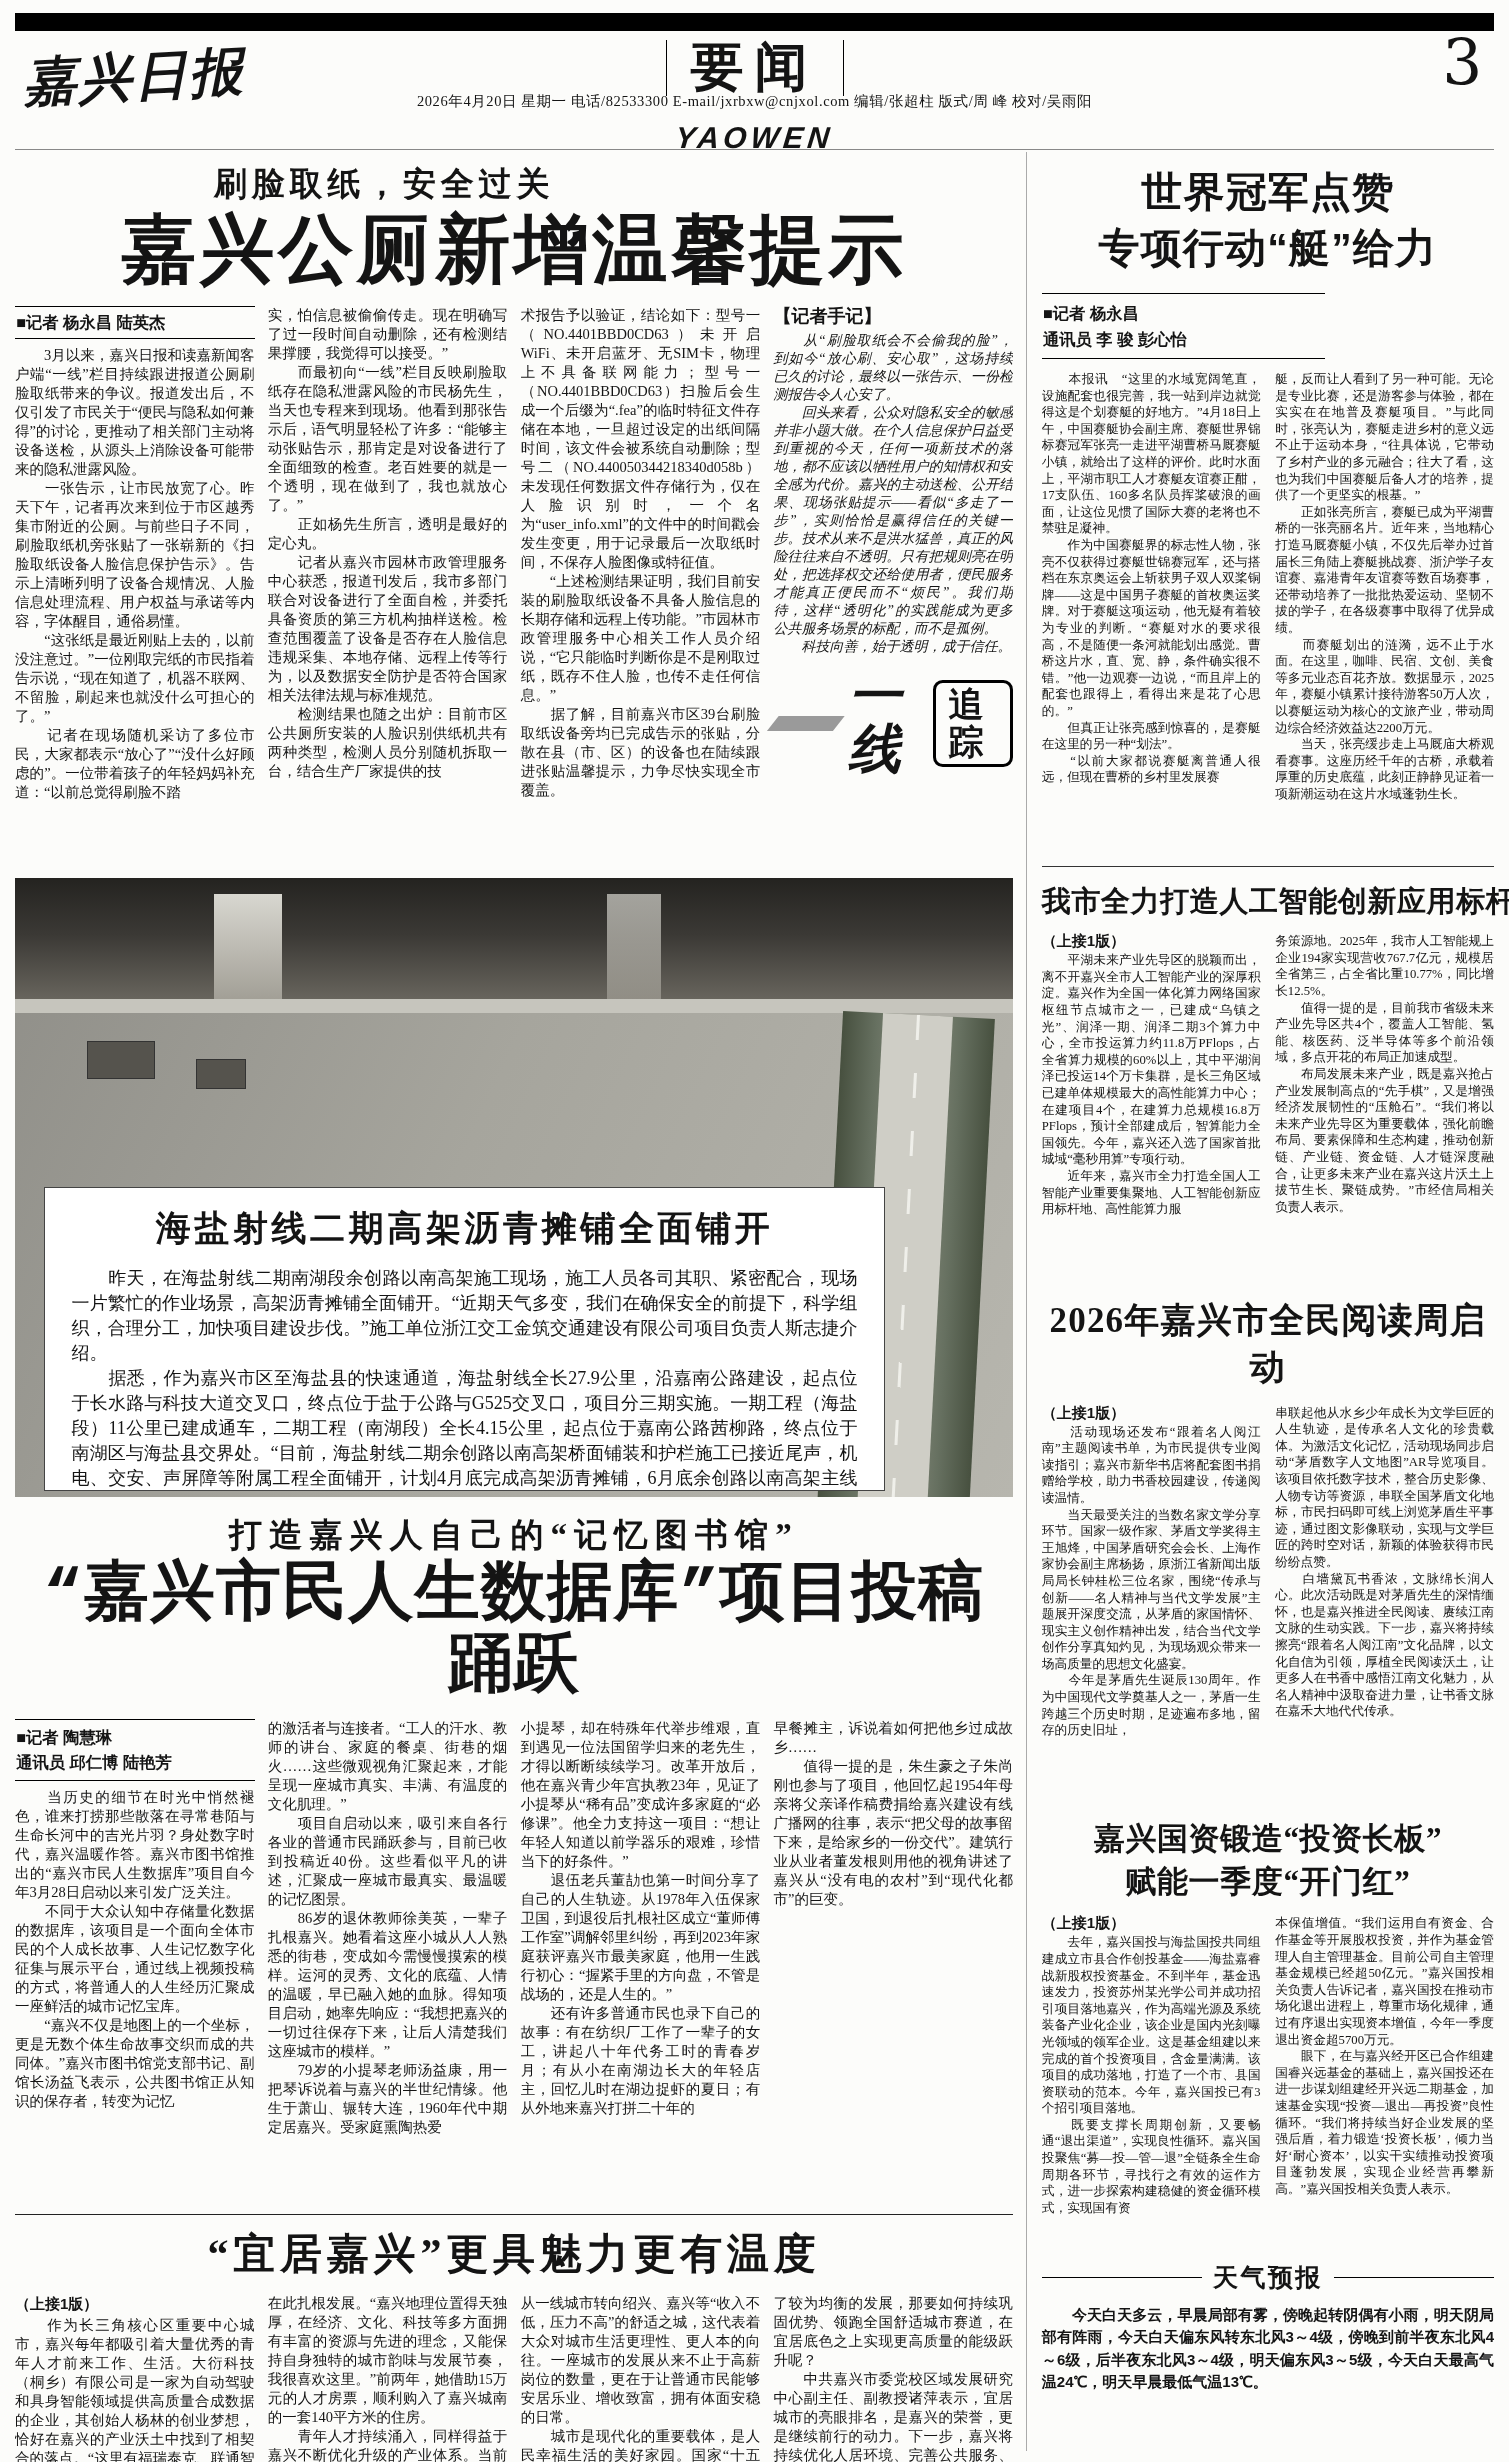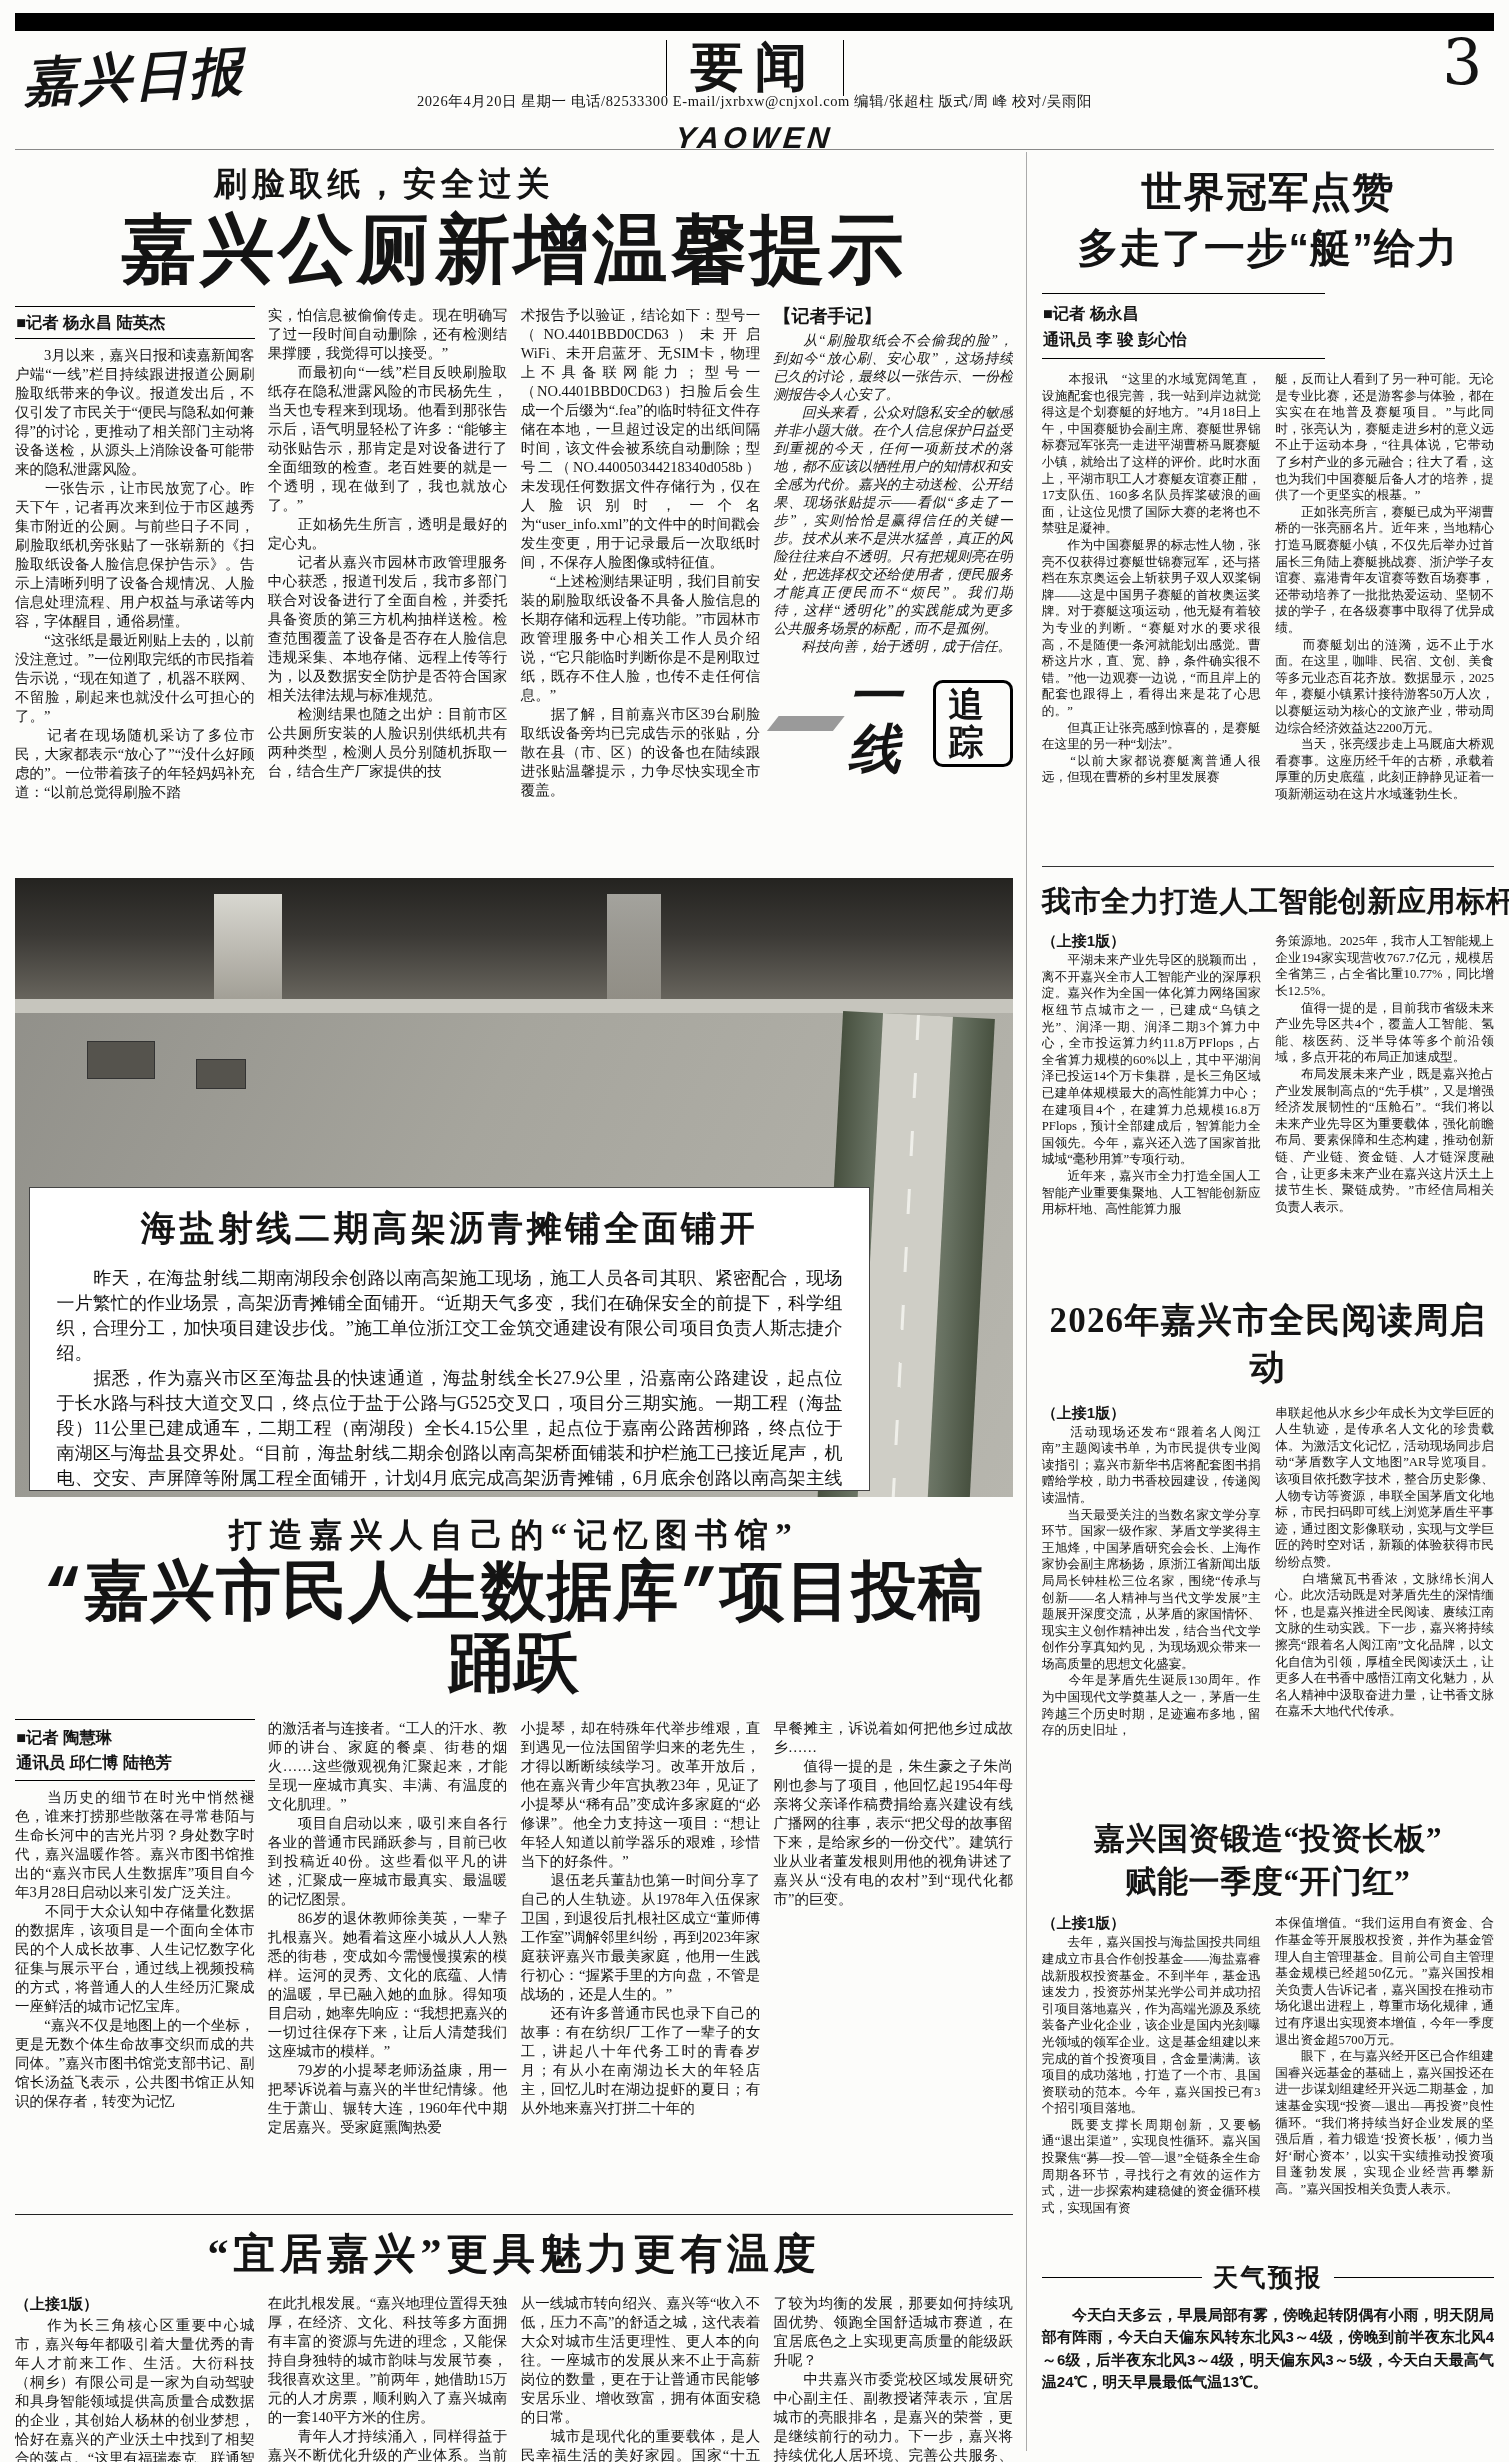--- a/index.html
+++ b/index.html
@@ -45,21 +45,21 @@
   .photo{position:relative;height:619px;margin-top:7.2px;background:linear-gradient(115deg,#8f8e88,#a6a59d 45%,#b7b6ae);overflow:hidden;}
   .underpass{position:absolute;top:0;left:0;right:0;height:126px;background:linear-gradient(180deg,#242320,#3b3935 45%,#6b6860);}
   .pier{position:absolute;top:15.7px;width:68px;height:106px;background:linear-gradient(180deg,#d8d7d0,#a29f96);}
   .deck{position:absolute;top:121px;left:0;right:0;height:14.5px;background:#c6c5bd;}
   .elevated-road{position:absolute;top:137px;right:18px;width:152px;bottom:-12px;transform:rotate(3deg);transform-origin:top;
         background:linear-gradient(90deg,#47503f,#667060 22%,#8b8f80 50%,#667060 78%,#47503f);}
   .road-surface{position:absolute;top:0;bottom:0;left:40px;width:70px;background:#cfcec6;}
   .road-centerline{position:absolute;top:0;bottom:0;left:50%;width:3px;margin-left:-1.2px;
         background:repeating-linear-gradient(180deg,#f5f5f0 0 25px,transparent 25px 58px);opacity:.85;}
   .paver-machine{position:absolute;background:#55534d;border:1.2px solid #333;}
-  .caption-box{position:absolute;left:14px;top:309px;width:841px;bottom:6px;background:#fff;border:0.6px solid #444;
+  .caption-box{position:absolute;left:29px;top:309px;width:841px;bottom:6px;background:#fff;border:0.6px solid #444;
         padding:13.3px 26.6px;box-sizing:border-box;overflow:hidden;}
   .caption-title{text-align:center;font-size:35px;font-weight:900;letter-spacing:3.6px;margin:3.6px 0 14.5px;}
   .caption-box p{font-size:18px;line-height:25px;}
   
   .db-kicker{text-align:center;font-size:33px;font-weight:700;letter-spacing:7.2px;margin:15.7px 0 3.6px;}
   .db-headline{text-align:center;font-family:Liberation Mono, monospace;font-weight:900;font-size:65px;
         letter-spacing:1.2px;margin-bottom:14.5px;line-height:1.1;}
   .cols4.db-cols{height:486px;}
   .byline-two{border-top:1.2px solid #000;border-bottom:0.6px solid #000;padding:4.8px 1.2px;line-height:1.55;
         font-family:"Liberation Sans",sans-serif;font-weight:700;font-size:16.3px;margin-bottom:7.2px;}
@@ -232,21 +232,21 @@
         </div>
       </div>
 
     </div>
 
     <div class="right-rail">
 
       <div>
         <div class="champ-headline">
           <div>世界冠军点赞</div>
-          <div>多走了一步“艇”给力</div>
+          <div>专项行动“艇”给力</div>
         </div>
         <div class="rail-byline">
           <div>■记者 杨永昌</div>
           <div>通讯员 李 骏 彭心怡</div>
         </div>
         <div class="cols2 champ-cols">
           <div class="col">
               <p>　　本报讯　“这里的水域宽阔笔直，设施配套也很完善，我一站到岸边就觉得这是个划赛艇的好地方。”4月18日上午，中国赛艇协会副主席、赛艇世界锦标赛冠军张亮一走进平湖曹桥马厩赛艇小镇，就给出了这样的评价。此时水面上，平湖市职工人才赛艇友谊赛正酣，17支队伍、160多名队员挥桨破浪的画面，让这位见惯了国际大赛的老将也不禁驻足凝神。</p>
               <p>　　作为中国赛艇界的标志性人物，张亮不仅获得过赛艇世锦赛冠军，还与搭档在东京奥运会上斩获男子双人双桨铜牌——这是中国男子赛艇的首枚奥运奖牌。对于赛艇这项运动，他无疑有着较为专业的判断。“赛艇对水的要求很高，不是随便一条河就能划出感觉。曹桥这片水，直、宽、静，条件确实很不错。”他一边观赛一边说，“而且岸上的配套也跟得上，看得出来是花了心思的。”</p>
               <p>　　但真正让张亮感到惊喜的，是赛艇在这里的另一种“划法”。</p>

